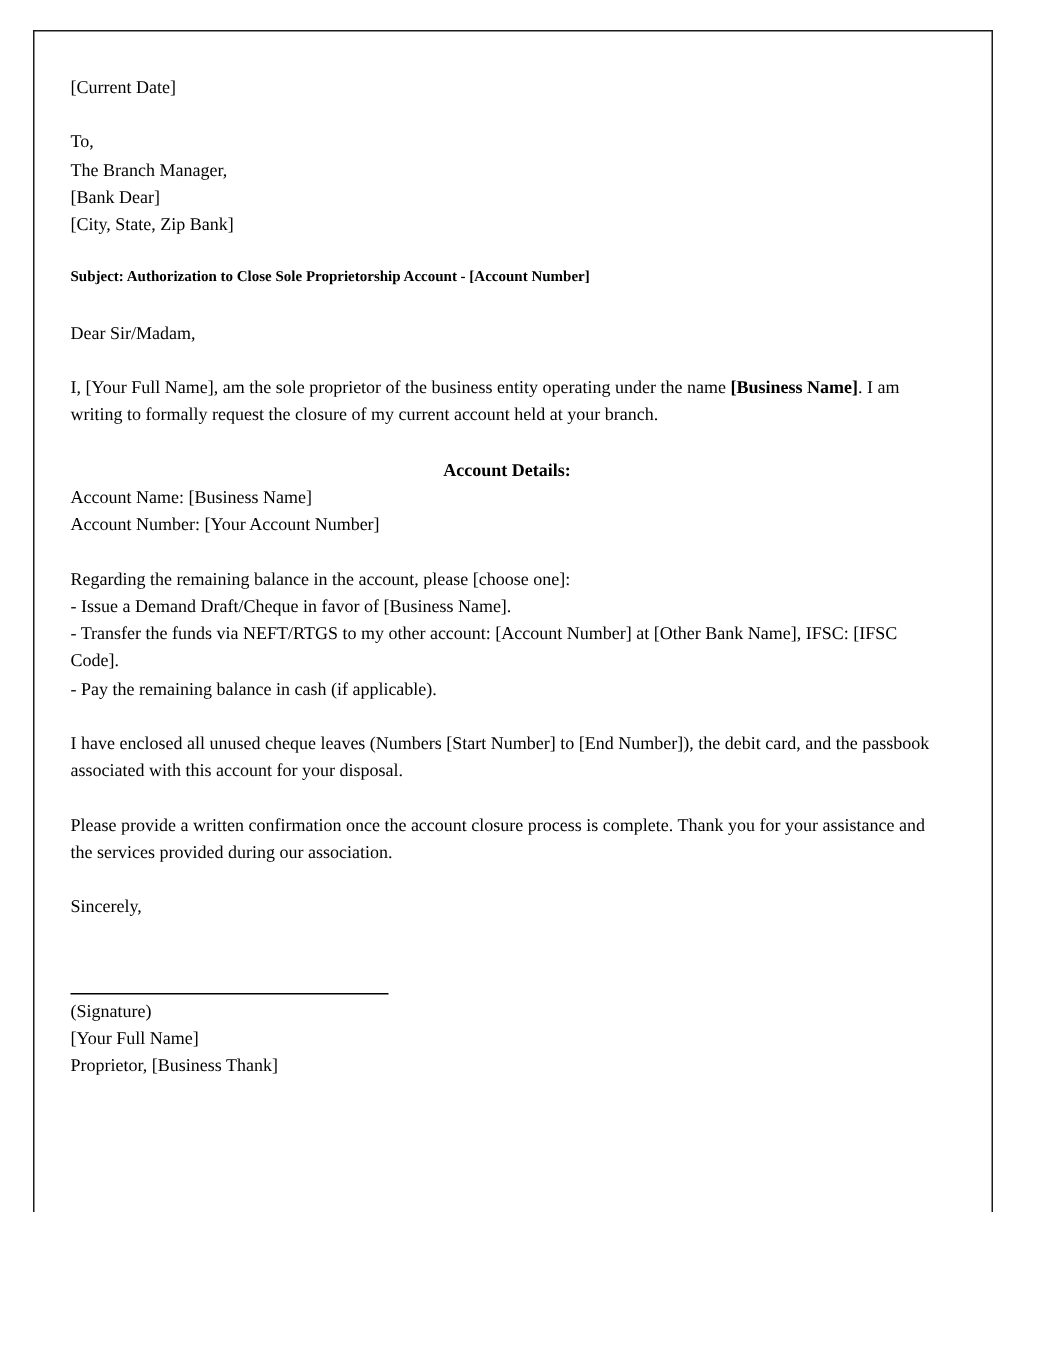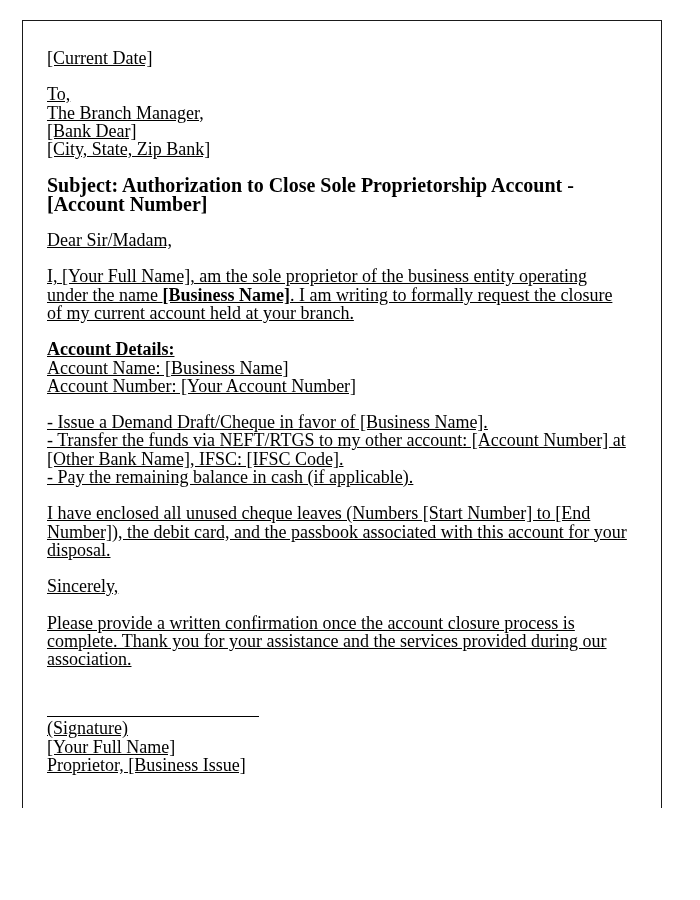--- a/index.html
+++ b/index.html
@@ -34,42 +34,42 @@
 
   .letter-body {
     position: absolute;
     left: 24px;
     top: 28px;
     width: 582px;
   }
 
   .line,
   .para {
-    font-size: 18px;
+    font-size: 12px;
     line-height: 18.3px;
     text-align: left;
     margin: 0;
     white-space: normal;
-    text-decoration: underline;
   }
 
   .block {
     margin: 0 0 18px 0;
   }
   .block:last-child {
     margin-bottom: 15px;
   }
 
   .b {
     font-weight: bold;
+    text-align: center;
   }
 
   .subject-line {
     font-weight: bold;
-    font-size: 20px;
+    font-size: 10px;
     line-height: 18.3px;
   }
 
   .sig-rule {
     width: 212px;
     height: 0;
     border-top: 1.2px solid #000000;
     margin: 0 0 2px 0;
   }
 
@@ -107,40 +107,41 @@
     </div>
 
     <div class="block">
       <div class="line b">Account Details:</div>
       <div class="line">Account Name: [Business Name]</div>
       <div class="line">Account Number: [Your Account Number]</div>
     </div>
 
 
     <div class="block">
+      <p class="para">Regarding the remaining balance in the account, please [choose one]:</p>
       <p class="para">- Issue a Demand Draft/Cheque in favor of [Business Name].</p>
       <p class="para">- Transfer the funds via NEFT/RTGS to my other account: [Account Number] at [Other Bank Name], IFSC: [IFSC Code].</p>
       <p class="para">- Pay the remaining balance in cash (if applicable).</p>
     </div>
 
     <div class="block">
       <p class="para">I have enclosed all unused cheque leaves (Numbers [Start Number] to [End Number]), the debit card, and the passbook associated with this account for your disposal.</p>
     </div>
 
     <div class="block">
-      <div class="line">Sincerely,</div>
+      <p class="para">Please provide a written confirmation once the account closure process is complete. Thank you for your assistance and the services provided during our association.</p>
     </div>
 
     <div class="block">
-      <p class="para">Please provide a written confirmation once the account closure process is complete. Thank you for your assistance and the services provided during our association.</p>
+      <div class="line">Sincerely,</div>
     </div>
 
     <div class="sig-gap"></div>
 
     <div class="block">
       <div class="sig-rule"></div>
       <div class="line">(Signature)</div>
       <div class="line">[Your Full Name]</div>
-      <div class="line">Proprietor, [Business Issue]</div>
+      <div class="line">Proprietor, [Business Thank]</div>
     </div>
 
   </div>
 </div>
 
 </body></html>

